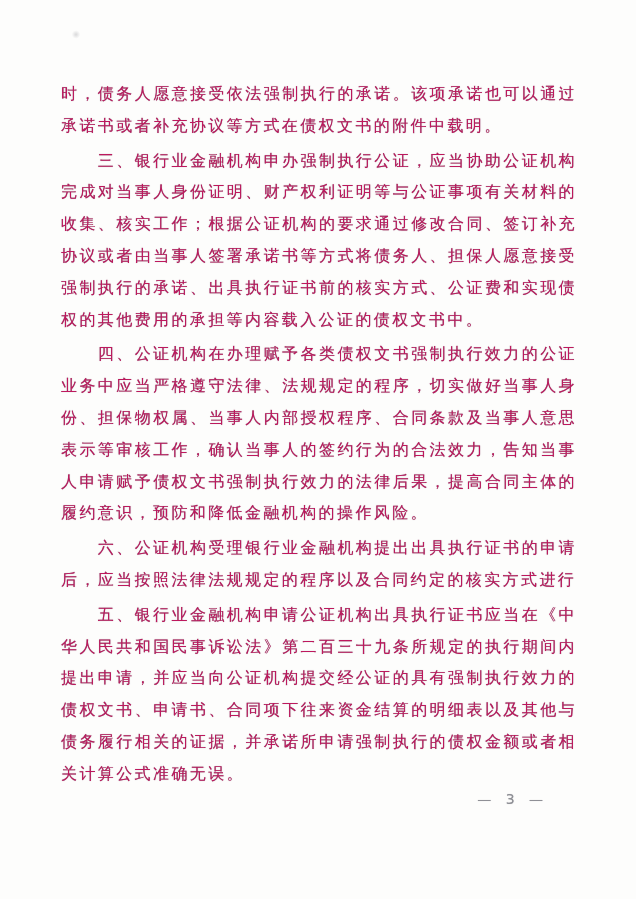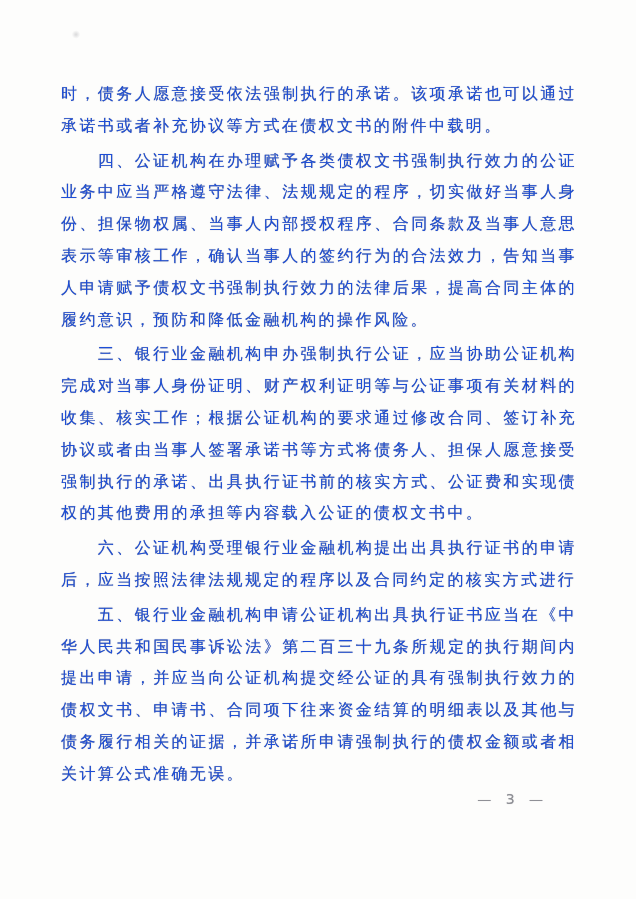--- a/index.html
+++ b/index.html
@@ -22,21 +22,21 @@
     top: 30px;
     width: 8px;
     height: 9px;
     background: radial-gradient(circle, rgba(150,150,155,0.35) 0%, rgba(150,150,155,0.0) 70%);
   }
   .text-body {
     position: absolute;
     left: 61px;
     top: 78px;
     width: 516px;
-    color: #1d4ed8;
+    color: #be185d;
     font-size: 16px;
     line-height: 31.8px;
     letter-spacing: 2.4px;
     text-align: justify;
     text-justify: inter-character;
     text-shadow: 0 0 0.7px rgba(100,100,108,0.85);
     -webkit-filter: blur(0.2px);
     filter: blur(0.2px);
   }
   .text-body p {
@@ -58,21 +58,21 @@
 </style>
 </head>
 <body>
 
 <div class="page">
 
   <div class="scan-artifact"></div>
 
   <div class="text-body">
     <p>时，债务人愿意接受依法强制执行的承诺。该项承诺也可以通过承诺书或者补充协议等方式在债权文书的附件中载明。</p>
+    <p class="indent">三、银行业金融机构申办强制执行公证，应当协助公证机构完成对当事人身份证明、财产权利证明等与公证事项有关材料的收集、核实工作；根据公证机构的要求通过修改合同、签订补充协议或者由当事人签署承诺书等方式将债务人、担保人愿意接受强制执行的承诺、出具执行证书前的核实方式、公证费和实现债权的其他费用的承担等内容载入公证的债权文书中。</p>
     <p class="indent">四、公证机构在办理赋予各类债权文书强制执行效力的公证业务中应当严格遵守法律、法规规定的程序，切实做好当事人身份、担保物权属、当事人内部授权程序、合同条款及当事人意思表示等审核工作，确认当事人的签约行为的合法效力，告知当事人申请赋予债权文书强制执行效力的法律后果，提高合同主体的履约意识，预防和降低金融机构的操作风险。</p>
-    <p class="indent">三、银行业金融机构申办强制执行公证，应当协助公证机构完成对当事人身份证明、财产权利证明等与公证事项有关材料的收集、核实工作；根据公证机构的要求通过修改合同、签订补充协议或者由当事人签署承诺书等方式将债务人、担保人愿意接受强制执行的承诺、出具执行证书前的核实方式、公证费和实现债权的其他费用的承担等内容载入公证的债权文书中。</p>
     <p class="indent">六、公证机构受理银行业金融机构提出出具执行证书的申请后，应当按照法律法规规定的程序以及合同约定的核实方式进行</p>
     <p class="indent">五、银行业金融机构申请公证机构出具执行证书应当在《中华人民共和国民事诉讼法》第二百三十九条所规定的执行期间内提出申请，并应当向公证机构提交经公证的具有强制执行效力的债权文书、申请书、合同项下往来资金结算的明细表以及其他与债务履行相关的证据，并承诺所申请强制执行的债权金额或者相关计算公式准确无误。</p>
   </div>
 
   <div class="page-number">— 3 —</div>
 
 </div>
 
 </body></html>

